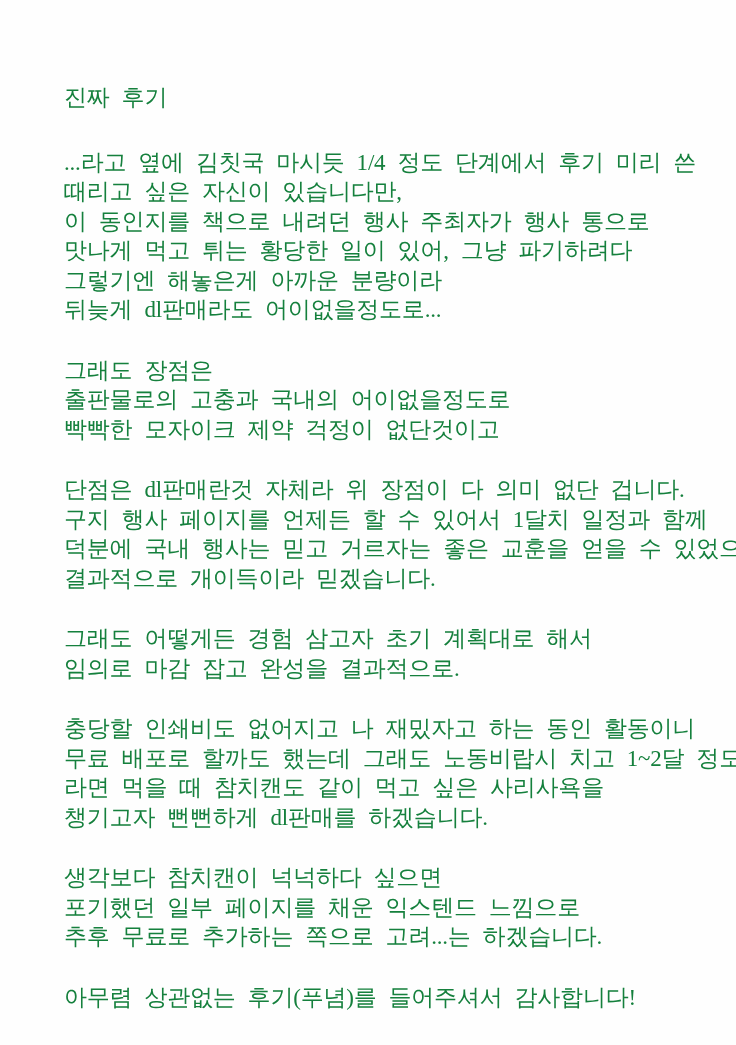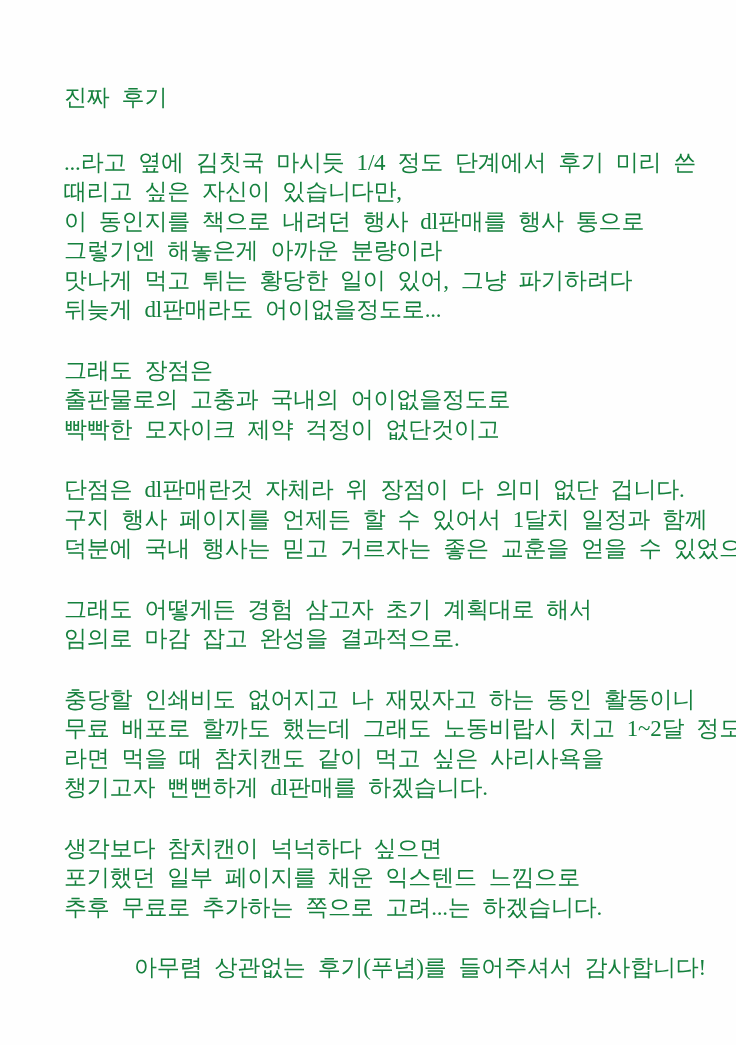--- a/index.html
+++ b/index.html
@@ -26,56 +26,56 @@
     margin: 0 0 35px 0;
     font-weight: normal;
     word-spacing: 0.28em;
     letter-spacing: -0.2px;
   }
   .paragraph {
     margin: 0 0 31px 0;
   }
   .paragraph:last-child {
     margin-bottom: 0;
-    text-align: right;
   }
   .line {
     font-size: 23px;
     line-height: 29.5px;
     white-space: nowrap;
     word-spacing: 0.28em;
     letter-spacing: -0.2px;
   }
 </style>
 </head>
 <body style="background: rgb(254, 254, 254);">
 
 <div class="page" style="color: #15803d; margin-top: 40px;">
 
   <h1 class="doc-title">진짜 후기</h1>
 
   <div class="paragraph">
     <div class="line">...라고 옆에 김칫국 마시듯 1/4 정도 단계에서 후기 미리 쓴</div>
     <div class="line">때리고 싶은 자신이 있습니다만,</div>
-    <div class="line">이 동인지를 책으로 내려던 행사 dl판매를 행사 통으로</div>
+    <div class="line">이 동인지를 책으로 내려던 행사 주최자가 행사 통으로</div>
+    <div class="line">맛나게 먹고 튀는 황당한 일이 있어, 그냥 파기하려다</div>
     <div class="line">그렇기엔 해놓은게 아까운 분량이라</div>
-    <div class="line">맛나게 먹고 튀는 황당한 일이 있어, 그냥 파기하려다</div>
     <div class="line">뒤늦게 dl판매라도 어이없을정도로...</div>
   </div>
 
   <div class="paragraph">
     <div class="line">그래도 장점은</div>
     <div class="line">출판물로의 고충과 국내의 어이없을정도로</div>
     <div class="line">빡빡한 모자이크 제약 걱정이 없단것이고</div>
   </div>
 
   <div class="paragraph">
     <div class="line">단점은 dl판매란것 자체라 위 장점이 다 의미 없단 겁니다.</div>
     <div class="line">구지 행사 페이지를 언제든 할 수 있어서 1달치 일정과 함께</div>
     <div class="line">덕분에 국내 행사는 믿고 거르자는 좋은 교훈을 얻을 수 있었으니</div>
+    <div class="line">결과적으로 개이득이라 믿겠습니다.</div>
   </div>
 
   <div class="paragraph">
     <div class="line">그래도 어떻게든 경험 삼고자 초기 계획대로 해서</div>
     <div class="line">임의로 마감 잡고 완성을 결과적으로.</div>
   </div>
 
   <div class="paragraph">
     <div class="line">충당할 인쇄비도 없어지고 나 재밌자고 하는 동인 활동이니</div>
     <div class="line">무료 배포로 할까도 했는데 그래도 노동비랍시 치고 1~2달 정도</div>

